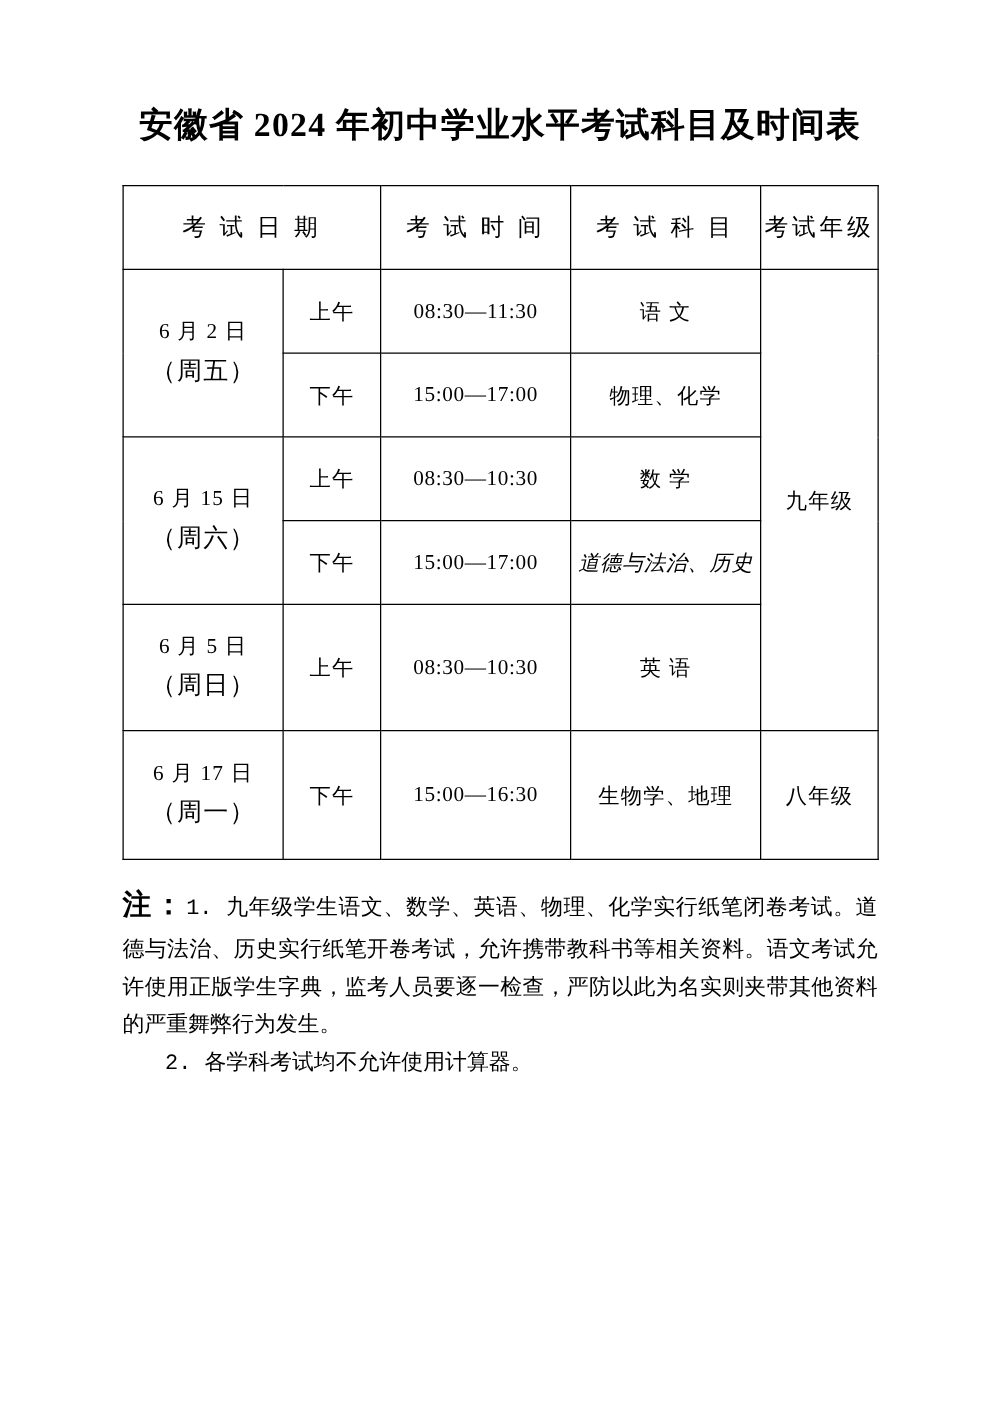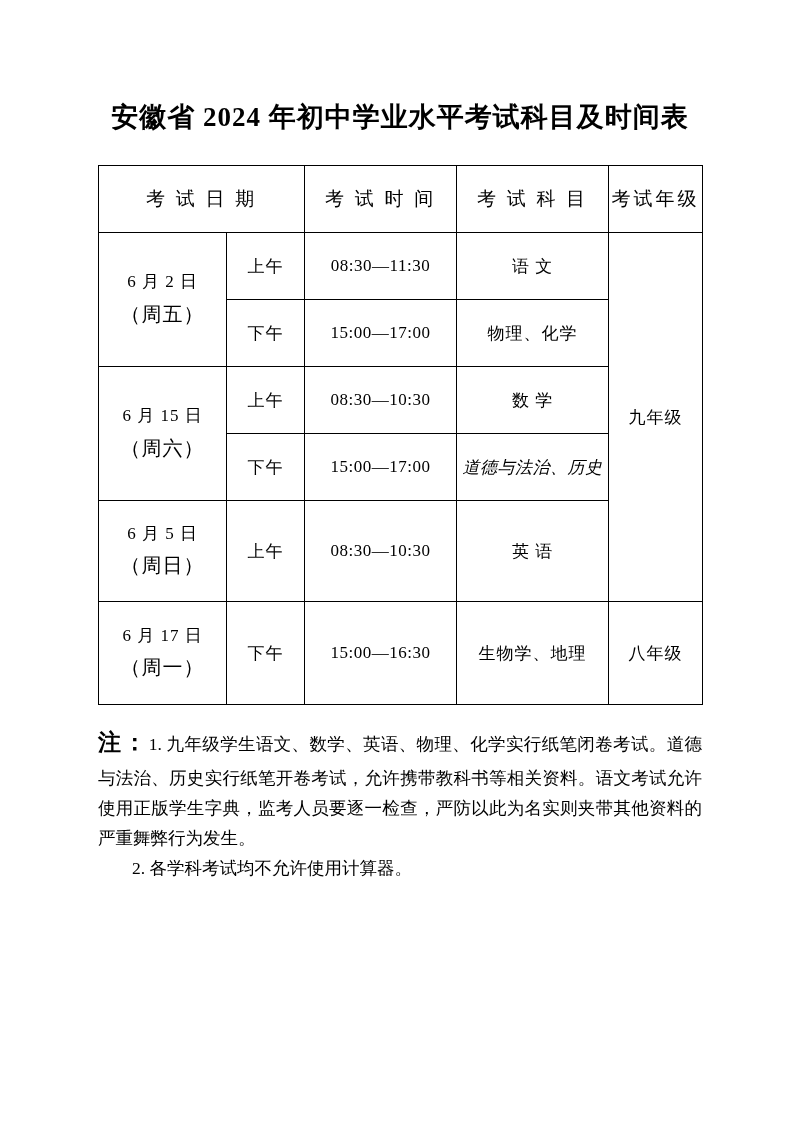--- a/index.html
+++ b/index.html
@@ -20,21 +20,21 @@
     height: 1132px;
     box-sizing: border-box;
     padding: 0;
     position: relative;
   }
   .doc-title {
     text-align: center;
     font-size: 27px;
     font-weight: bold;
     letter-spacing: 1px;
-    margin: 17px;
+    margin: 0;
     padding-top: 82px;
     padding-bottom: 0;
     font-family: "Liberation Serif", "DejaVu Serif", serif;
   }
   .table-wrap {
     margin: 30px auto 0 auto;
     width: 604px;
   }
   table.sched {
     border-collapse: collapse;
@@ -106,20 +106,21 @@
     text-align: justify;
   }
   .notes .note-head {
     font-size: 23px;
     font-weight: bold;
     letter-spacing: 2px;
   }
   .notes p {
     margin: 0;
     text-indent: 0;
+    font-family: Liberation Mono, monospace;
   }
   .notes p.indent {
     text-indent: 34px;
   }
 </style>
 </head>
 <body>
 
 <div class="page">
 

